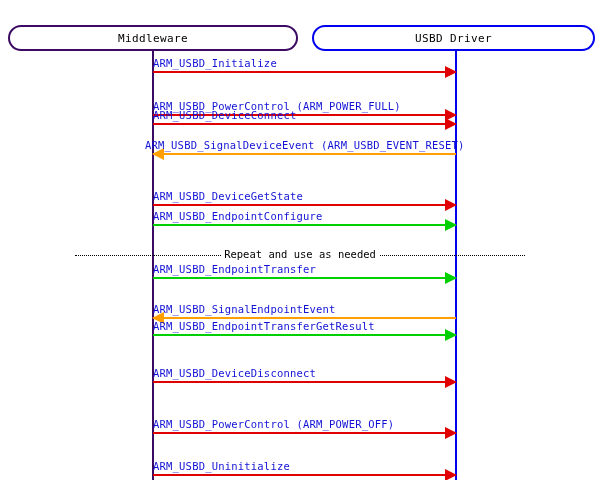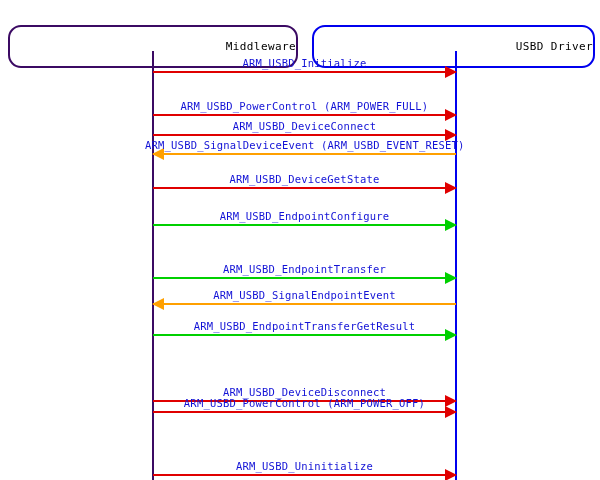--- a/index.html
+++ b/index.html
@@ -18,27 +18,27 @@
     width: 600px;
     height: 480px;
     overflow: hidden;
     background: #ffffff;
   }
 
   
   .participant {
     position: absolute;
     top: 25px;
-    height: 43px;
+    height: 26px;
     border-radius: 13px;
     border: 2px solid #3b0a63;
     box-sizing: border-box;
     display: flex;
     align-items: center;
-    justify-content: flex-end;
+    justify-content: center;
     background: #ffffff;
   }
   .participant .p-label {
     font-size: 11px;
     color: #000000;
     letter-spacing: 0.4px;
     white-space: nowrap;
   }
   #participant-middleware {
     left: 8px;
@@ -97,21 +97,20 @@
   .message.dir-left .arrow-head {
     left: -1px;
     border-right-width: 12px;
     border-right-style: solid;
   }
   .message .msg-label {
     position: absolute;
     left: 0;
     width: 100%;
     bottom: 4px;
-    text-align: center;
     font-size: 10.5px;
     color: #1212d6;
     white-space: nowrap;
     letter-spacing: 0.2px;
     margin-top: 40px;
   }
   
   .message .msg-label.wide {
     left: -8px;
     width: calc(100% + 16px);
@@ -172,71 +171,75 @@
     <div class="arrow-head"></div>
     <div class="msg-label">ARM_USBD_Initialize</div>
   </div>
 
   <div class="message dir-right c-red" style="top:114px">
     <div class="msg-line"></div>
     <div class="arrow-head"></div>
     <div class="msg-label">ARM_USBD_PowerControl (ARM_POWER_FULL)</div>
   </div>
 
-  <div class="message dir-right c-red" style="top:134px">
+  <div class="message dir-right c-red" style="top:123px">
     <div class="msg-line"></div>
     <div class="arrow-head"></div>
     <div class="msg-label">ARM_USBD_DeviceConnect</div>
   </div>
 
   <div class="message dir-left c-orange" style="top:153px">
     <div class="msg-line"></div>
     <div class="arrow-head"></div>
     <div class="msg-label wide">ARM_USBD_SignalDeviceEvent (ARM_USBD_EVENT_RESET)</div>
   </div>
 
-  <div class="message dir-right c-red" style="top:187px">
+  <div class="message dir-right c-red" style="top:204px">
     <div class="msg-line"></div>
     <div class="arrow-head"></div>
     <div class="msg-label">ARM_USBD_DeviceGetState</div>
   </div>
 
   <div class="message dir-right c-green" style="top:224px">
     <div class="msg-line"></div>
     <div class="arrow-head"></div>
     <div class="msg-label">ARM_USBD_EndpointConfigure</div>
   </div>
 
+  <div class="separator" style="top:249px">
+    <div class="sep-line"></div>
+    <div class="sep-label">Repeat and use as needed</div>
+  </div>
 
   <div class="message dir-right c-green" style="top:277px">
     <div class="msg-line"></div>
     <div class="arrow-head"></div>
     <div class="msg-label">ARM_USBD_EndpointTransfer</div>
   </div>
 
-  <div class="message dir-left c-orange" style="top:303px">
+  <div class="message dir-left c-orange" style="top:317px">
     <div class="msg-line"></div>
     <div class="arrow-head"></div>
     <div class="msg-label">ARM_USBD_SignalEndpointEvent</div>
   </div>
 
   <div class="message dir-right c-green" style="top:334px">
     <div class="msg-line"></div>
     <div class="arrow-head"></div>
     <div class="msg-label">ARM_USBD_EndpointTransferGetResult</div>
   </div>
 
 
-  <div class="message dir-right c-red" style="top:400px">
+  <div class="message dir-right c-red" style="top:381px">
     <div class="msg-line"></div>
     <div class="arrow-head"></div>
     <div class="msg-label">ARM_USBD_DeviceDisconnect</div>
   </div>
 
-  <div class="message dir-right c-red" style="top:411px">
+  <div class="message dir-right c-red" style="top:432px">
     <div class="msg-line"></div>
     <div class="arrow-head"></div>
     <div class="msg-label">ARM_USBD_PowerControl (ARM_POWER_OFF)</div>
   </div>
 
   <div class="message dir-right c-red" style="top:474px">
     <div class="msg-line"></div>
     <div class="arrow-head"></div>
     <div class="msg-label">ARM_USBD_Uninitialize</div>
   </div>

